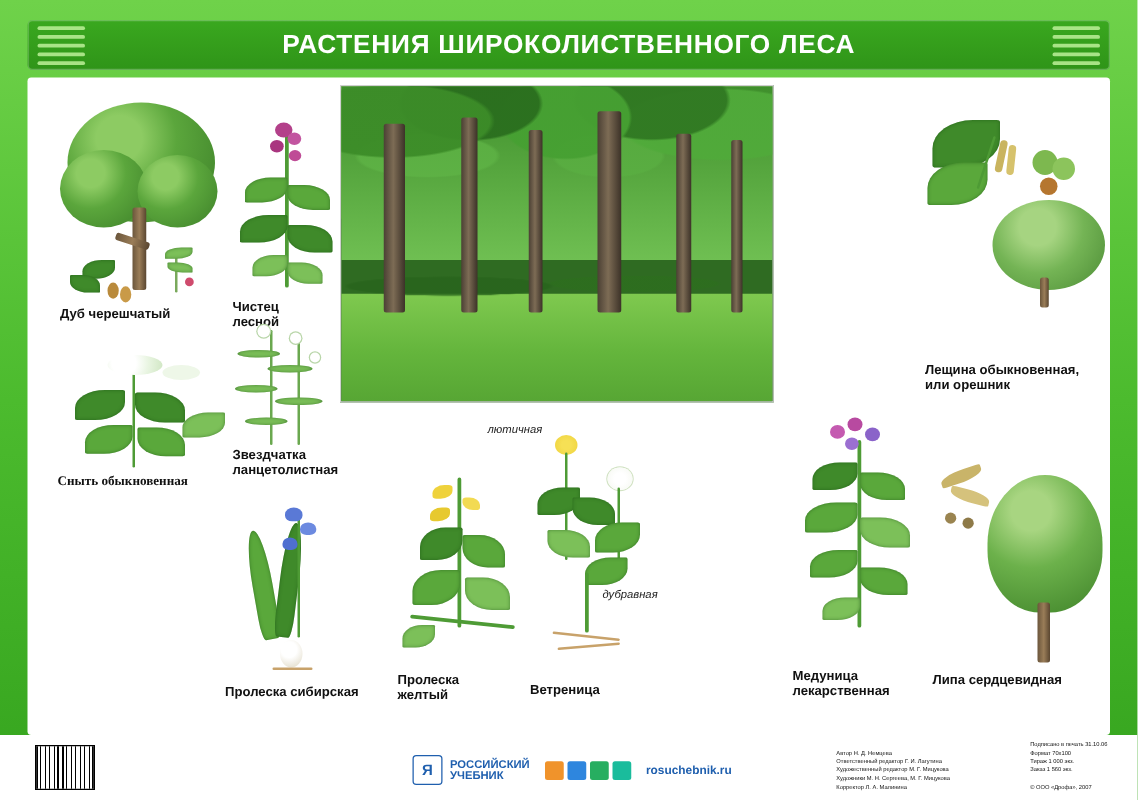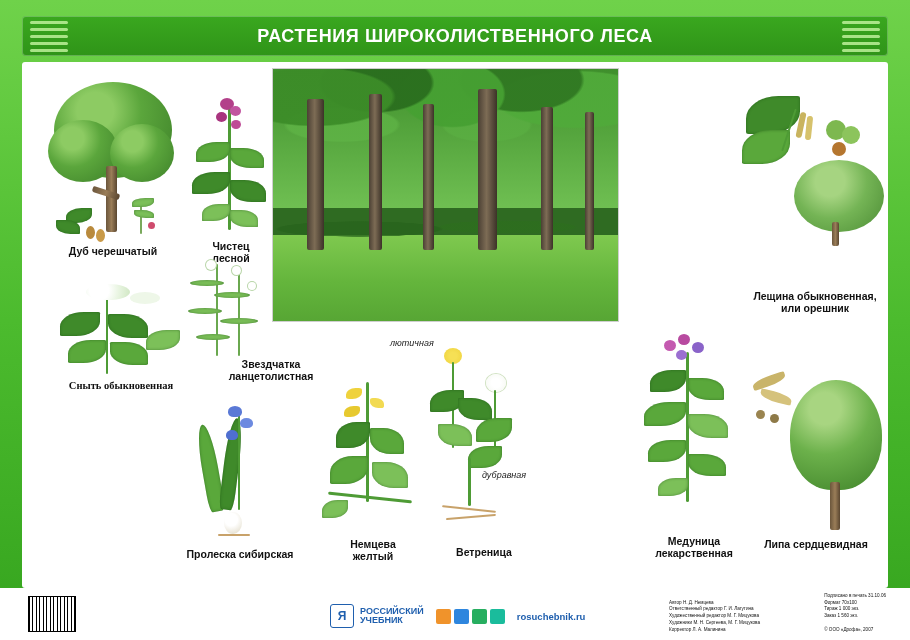--- a/index.html
+++ b/index.html
@@ -28,21 +28,21 @@
   .header{
     position:absolute;left:22px;top:16px;right:22px;height:40px;
     background:linear-gradient(180deg,#3aa81f 0%,#2f9418 100%);
     border-radius:4px;
     display:flex;align-items:center;justify-content:center;
     box-shadow:inset 0 0 0 1px rgba(255,255,255,.25);
   }
   .header h1{
     margin:0;
     color:#ffffff;
-    font-size:18px;
+    font-size:21px;
     font-weight:bold;
     letter-spacing:.6px;
     text-align:center;
     white-space:nowrap;
   }
   .hdr-stripes{
     position:absolute;top:0;bottom:0;width:54px;
     display:flex;flex-direction:column;justify-content:center;gap:4px;
     padding:0 8px;box-sizing:border-box;
   }
@@ -79,21 +79,21 @@
   .photo .trunk.t4{left:205px;height:64%;width:19px;}
   .photo .trunk.t5{left:268px;height:57%;width:12px;}
   .photo .trunk.t6{left:312px;height:55%;width:9px;}
   .photo .shrub{position:absolute;bottom:30%;left:0;width:100%;height:16%;
     background:radial-gradient(ellipse at 25% 60%, rgba(40,100,28,.8) 0 22%, transparent 23%),
                radial-gradient(ellipse at 68% 55%, rgba(45,110,30,.8) 0 20%, transparent 21%);}
 
   
   .cell{position:absolute;}
   .cap{
-    text-align:center;font-size:10.5px;font-weight:bold;color:#111;
+    font-size:10.5px;font-weight:bold;color:#111;
     line-height:1.18;letter-spacing:0;
   }
   .note{font-size:9px;font-style:italic;color:#222;font-weight:normal;}
 
   
   .art{position:relative;}
   .stem{position:absolute;background:#4e9b35;border-radius:2px;}
   .leaf{position:absolute;background:#5aa83b;border-radius:60% 5% 60% 5%;box-shadow:inset 0 0 3px rgba(20,70,15,.5);}
   .leaf.d{border-radius:5% 60% 5% 60%;}
   .leaf.dark{background:#3f8a2a;}
@@ -281,21 +281,21 @@
       <div class="flower" style="left:28px;top:18px;width:16px;height:11px;background:#efd23c;border-radius:60% 20% 60% 20%;"></div>
       <div class="flower" style="left:26px;top:36px;width:16px;height:11px;background:#e7c92f;border-radius:60% 20% 60% 20%;"></div>
       <div class="flower" style="left:52px;top:28px;width:14px;height:10px;background:#f2da52;border-radius:20% 60% 20% 60%;"></div>
       <div class="leaf dark" style="left:18px;top:52px;width:34px;height:26px;"></div>
       <div class="leaf d" style="left:52px;top:58px;width:34px;height:26px;"></div>
       <div class="leaf" style="left:12px;top:86px;width:38px;height:28px;"></div>
       <div class="leaf d light" style="left:54px;top:92px;width:36px;height:26px;"></div>
       <div class="stem" style="left:10px;top:126px;width:84px;height:3px;transform:rotate(6deg);"></div>
       <div class="leaf light" style="left:4px;top:130px;width:26px;height:18px;"></div>
     </div>
-    <div class="cap" style="white-space:pre-line;"><span>Немцева
+    <div class="cap" style="white-space:pre-line;"><span>Пролеска
 желтый</span></div>
   </div>
 
   <div class="cell" style="left:424px;top:330px;width:120px;height:240px;">
     <div class="note" style="position:absolute;left:-34px;top:8px;">лютичная</div>
     <div class="art" style="width:120px;height:200px;margin-top:16px;">
       <div class="flower" style="left:20px;top:2px;width:18px;height:16px;background:radial-gradient(circle at 50% 50%, #f6e055 0 30%, #efd23c 100%);"></div>
       <div class="flower" style="left:62px;top:28px;width:20px;height:18px;background:radial-gradient(circle at 50% 50%, #ffffff 0 34%, #f4f7ef 100%);box-shadow:0 0 0 1px #d2e3c4;"></div>
       <div class="stem" style="left:28px;top:16px;width:2px;height:86px;"></div>
       <div class="stem" style="left:70px;top:44px;width:2px;height:70px;"></div>

